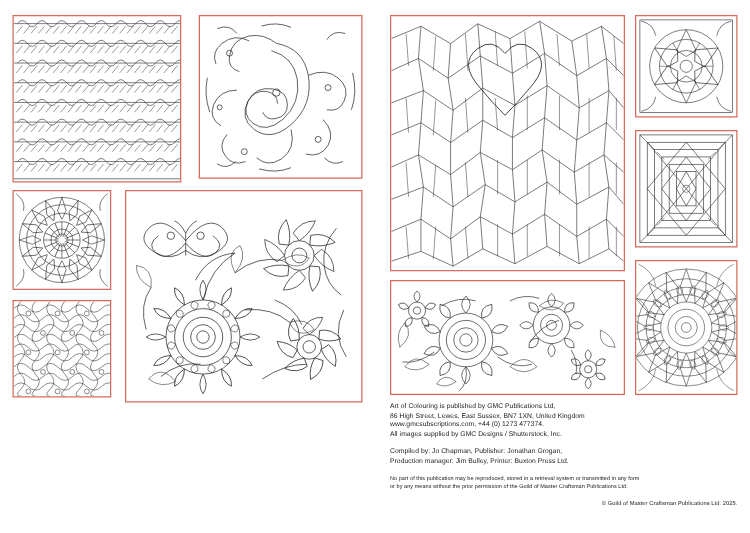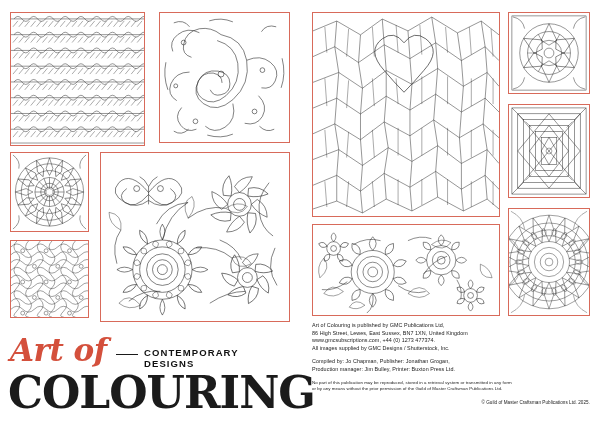--- a/index.html
+++ b/index.html
@@ -377,26 +377,20 @@
         <circle cx="24" cy="58" r="2"></circle>
           <circle cx="48" cy="58" r="2"></circle>
           <circle cx="72" cy="58" r="2"></circle>
         <circle cx="12" cy="74" r="2"></circle>
           <circle cx="36" cy="74" r="2"></circle>
           <circle cx="60" cy="74" r="2"></circle>
       </g>
     </svg>
   </div>
 
-  <div class="logo-block">
-    <div class="art-of">Art of</div>
-    <div class="rule"></div>
-    <div class="contemporary">CONTEMPORARY DESIGNS</div>
-    <div class="colouring">COLOURING</div>
-  </div>
 
   <div class="panel" style="left:312px; top:12px; width:188px; height:205px;">
     <svg viewBox="0 0 188 205" aria-hidden="true">
       <g stroke="#2a2a2a" stroke-width="0.5" fill="none">
         <path d="M0 18 L24 8 L48 22 L70 6 L96 18 L120 4 L146 20 L170 8 L188 22"></path>
         <path d="M0 44 L22 34 L46 50 L72 32 L98 46 L124 30 L150 48 L174 34 L188 48"></path>
         <path d="M0 70 L26 60 L50 76 L74 58 L100 72 L126 56 L152 74 L176 60 L188 74"></path>
         <path d="M0 96 L24 86 L48 102 L74 84 L98 98 L124 82 L150 100 L174 86 L188 100"></path>
         <path d="M0 122 L22 112 L48 128 L72 110 L98 124 L122 108 L148 126 L172 112 L188 126"></path>
         <path d="M0 148 L26 138 L50 154 L76 136 L100 150 L126 134 L150 152 L176 138 L188 152"></path>

